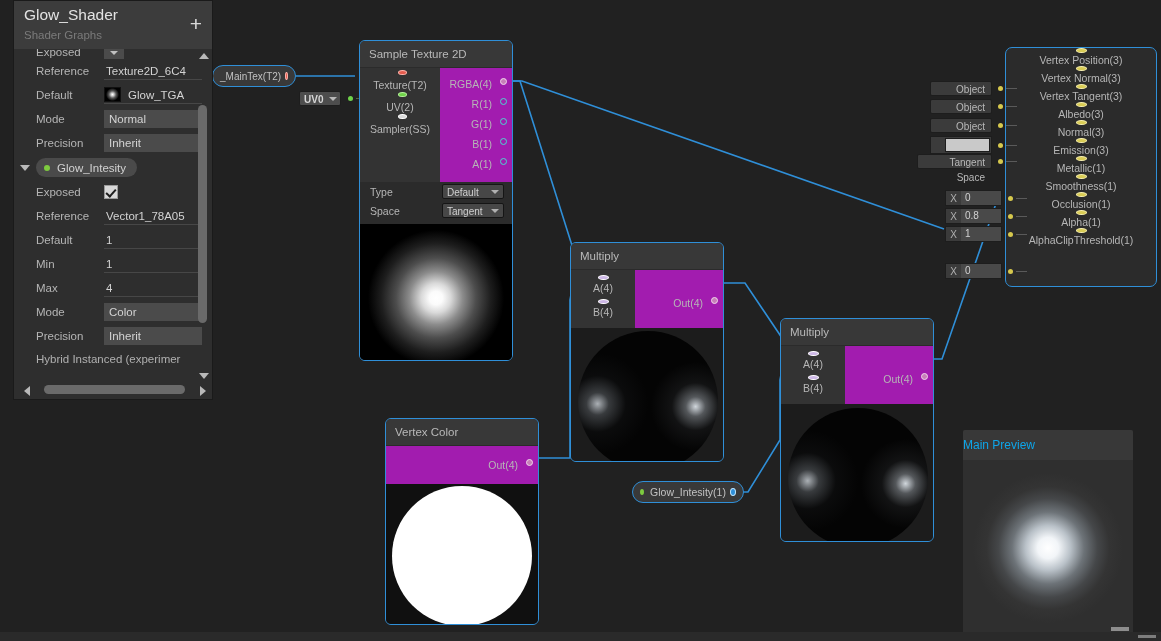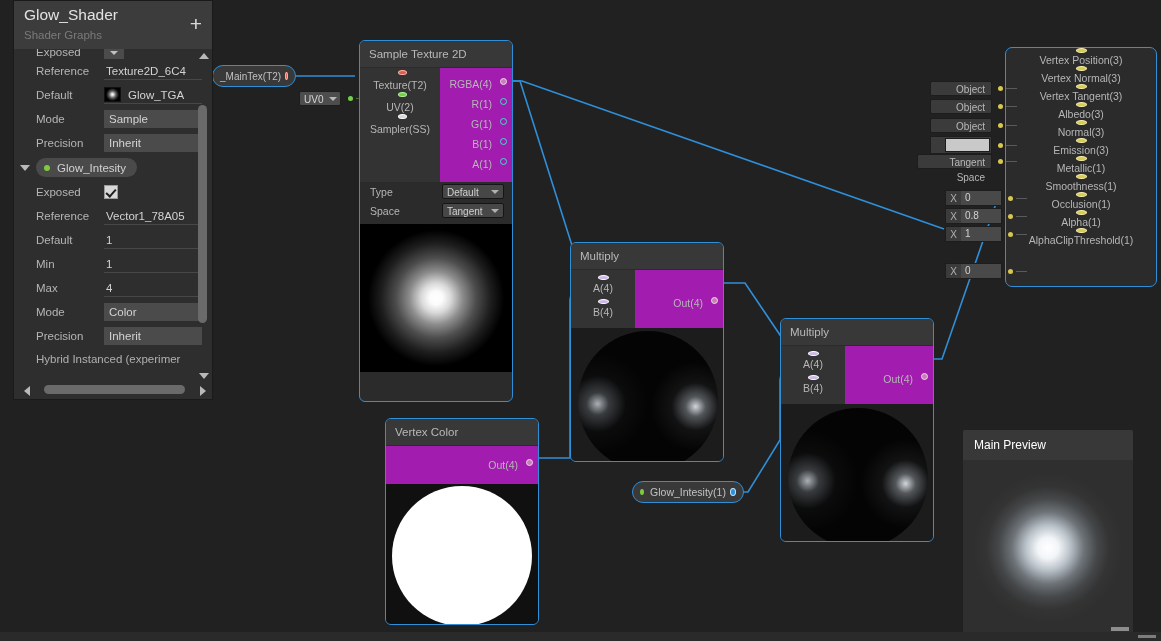--- a/index.html
+++ b/index.html
@@ -248,23 +248,22 @@
     position: absolute;
     left: 963px; top: 430px;
     width: 170px; height: 205px;
     background: #2e2e2e;
     border-radius: 2px;
     overflow: hidden;
   }
   #main-preview .mp-title {
     height: 30px;
     line-height: 30px;
-    padding-left: 11px;
     font-size: 12px;
-    color: #ffffff;
+    color: #0ea5e9;
     background: #383838;
   }
   #main-preview .mp-body {
     position: relative;
     height: 175px;
     background: #2f2f2f;
   }
   #main-preview .glow {
     position: absolute;
     left: 50%; top: 50%;
@@ -486,20 +485,21 @@
   #uv0-node .uvbox {
     width: 42px; height: 15px; line-height: 15px;
     background: #4d4d4d;
     border: 1px solid #1d1d1d;
     border-radius: 2px;
     font-size: 10px;
     color: #d6d6d6;
     padding-left: 4px;
     box-sizing: border-box;
     position: relative;
+    font-weight: bold;
   }
   #uv0-node .uvbox .caret {
     position: absolute; right: 3px; top: 5px;
     width: 0; height: 0;
     border-left: 4px solid transparent;
     border-right: 4px solid transparent;
     border-top: 4px solid #b8b8b8;
   }
   #uv0-node .uvdot {
     width: 5px; height: 5px; border-radius: 50%;
@@ -590,21 +590,21 @@
 
   <div id="uv0-node">
     <div class="uvbox">
       <span>UV0</span>
       <span class="caret"></span>
     </div>
     <span class="uvdot"></span>
     <span class="uvline"></span>
   </div>
 
-  <div class="node" id="sample-texture-node" style="left:359px; top:40px; width:154px; height:362px;">
+  <div class="node" id="sample-texture-node" style="left:359px; top:40px; width:154px; height:321px;">
     <div class="node-title">Sample Texture 2D</div>
     <div class="ports">
       <div class="ports-in" style="width:80px; min-width:80px;">
         <div class="port port-in" style="padding:6px 0 2px 0;">
           <span class="dot dot-tex" style="left:38px; top:-2px; width:9px; height:5px; border-radius:50%;"></span>
           <span>Texture(T2)</span>
         </div>
         <div class="port port-in" style="padding:6px 0 2px 0;">
           <span class="dot dot-uv" style="left:38px; top:-2px; width:9px; height:5px; border-radius:50%;"></span>
           <span>UV(2)</span>
@@ -868,21 +868,21 @@
       <div class="bb-row">
         <span class="k">Default</span>
         <span class="val-dark" style="display:flex; align-items:center; padding-left:0;text-align:center;">
           <span class="swatch-mini"></span>
           <span>Glow_TGA</span>
         </span>
       </div>
 
       <div class="bb-row">
         <span class="k">Mode</span>
-        <span class="val-grey">Sample</span>
+        <span class="val-grey">Normal</span>
       </div>
 
       <div class="bb-row">
         <span class="k">Precision</span>
         <span class="val-grey">Inherit</span>
       </div>
 
       <div class="bb-prop-head">
         <span class="tri"></span>
         <span class="bb-prop-pill">

